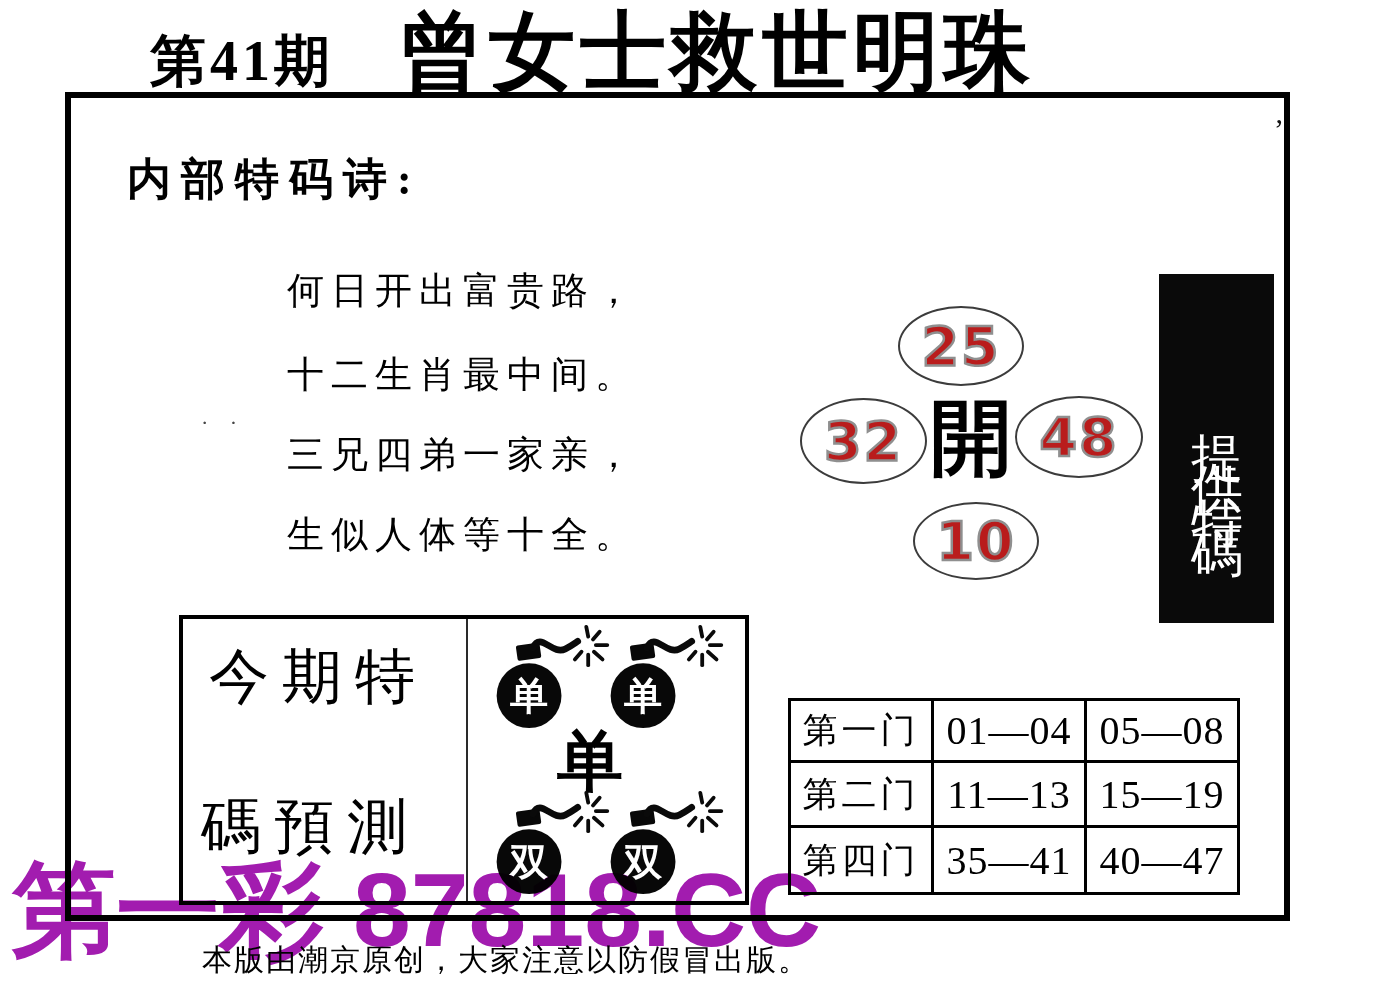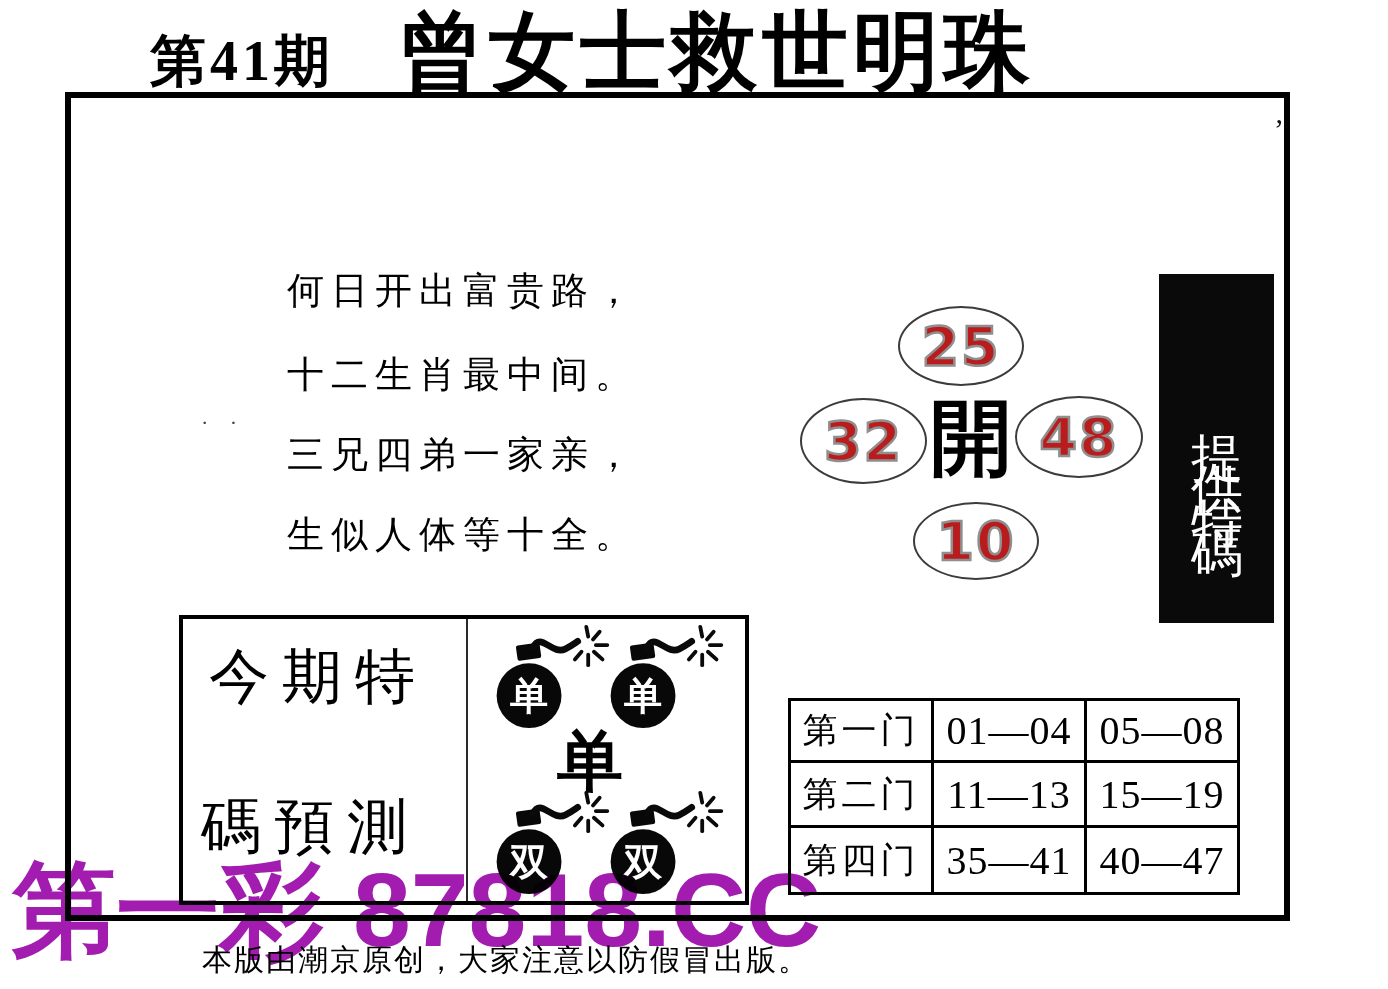--- a/index.html
+++ b/index.html
@@ -121,20 +121,21 @@
 </head>
 <body>
 
 <div class="canvas">
 
   <div class="issue">第41期</div>
   <div class="title">曾女士救世明珠</div>
 
   <div class="frame">
 
+    <div class="poem-heading">内部特码诗:</div>
     <div class="poem-line l0">何日开出富贵路，</div>
     <div class="poem-line l1">十二生肖最中间。</div>
     <div class="poem-line l2">三兄四弟一家亲，</div>
     <div class="poem-line l3">生似人体等十全。</div>
     <div class="side-dots">· ·</div>
     <div class="corner-tick">’</div>
 
     <div class="oval oval-top">
       <span class="num">25</span>
     </div>

